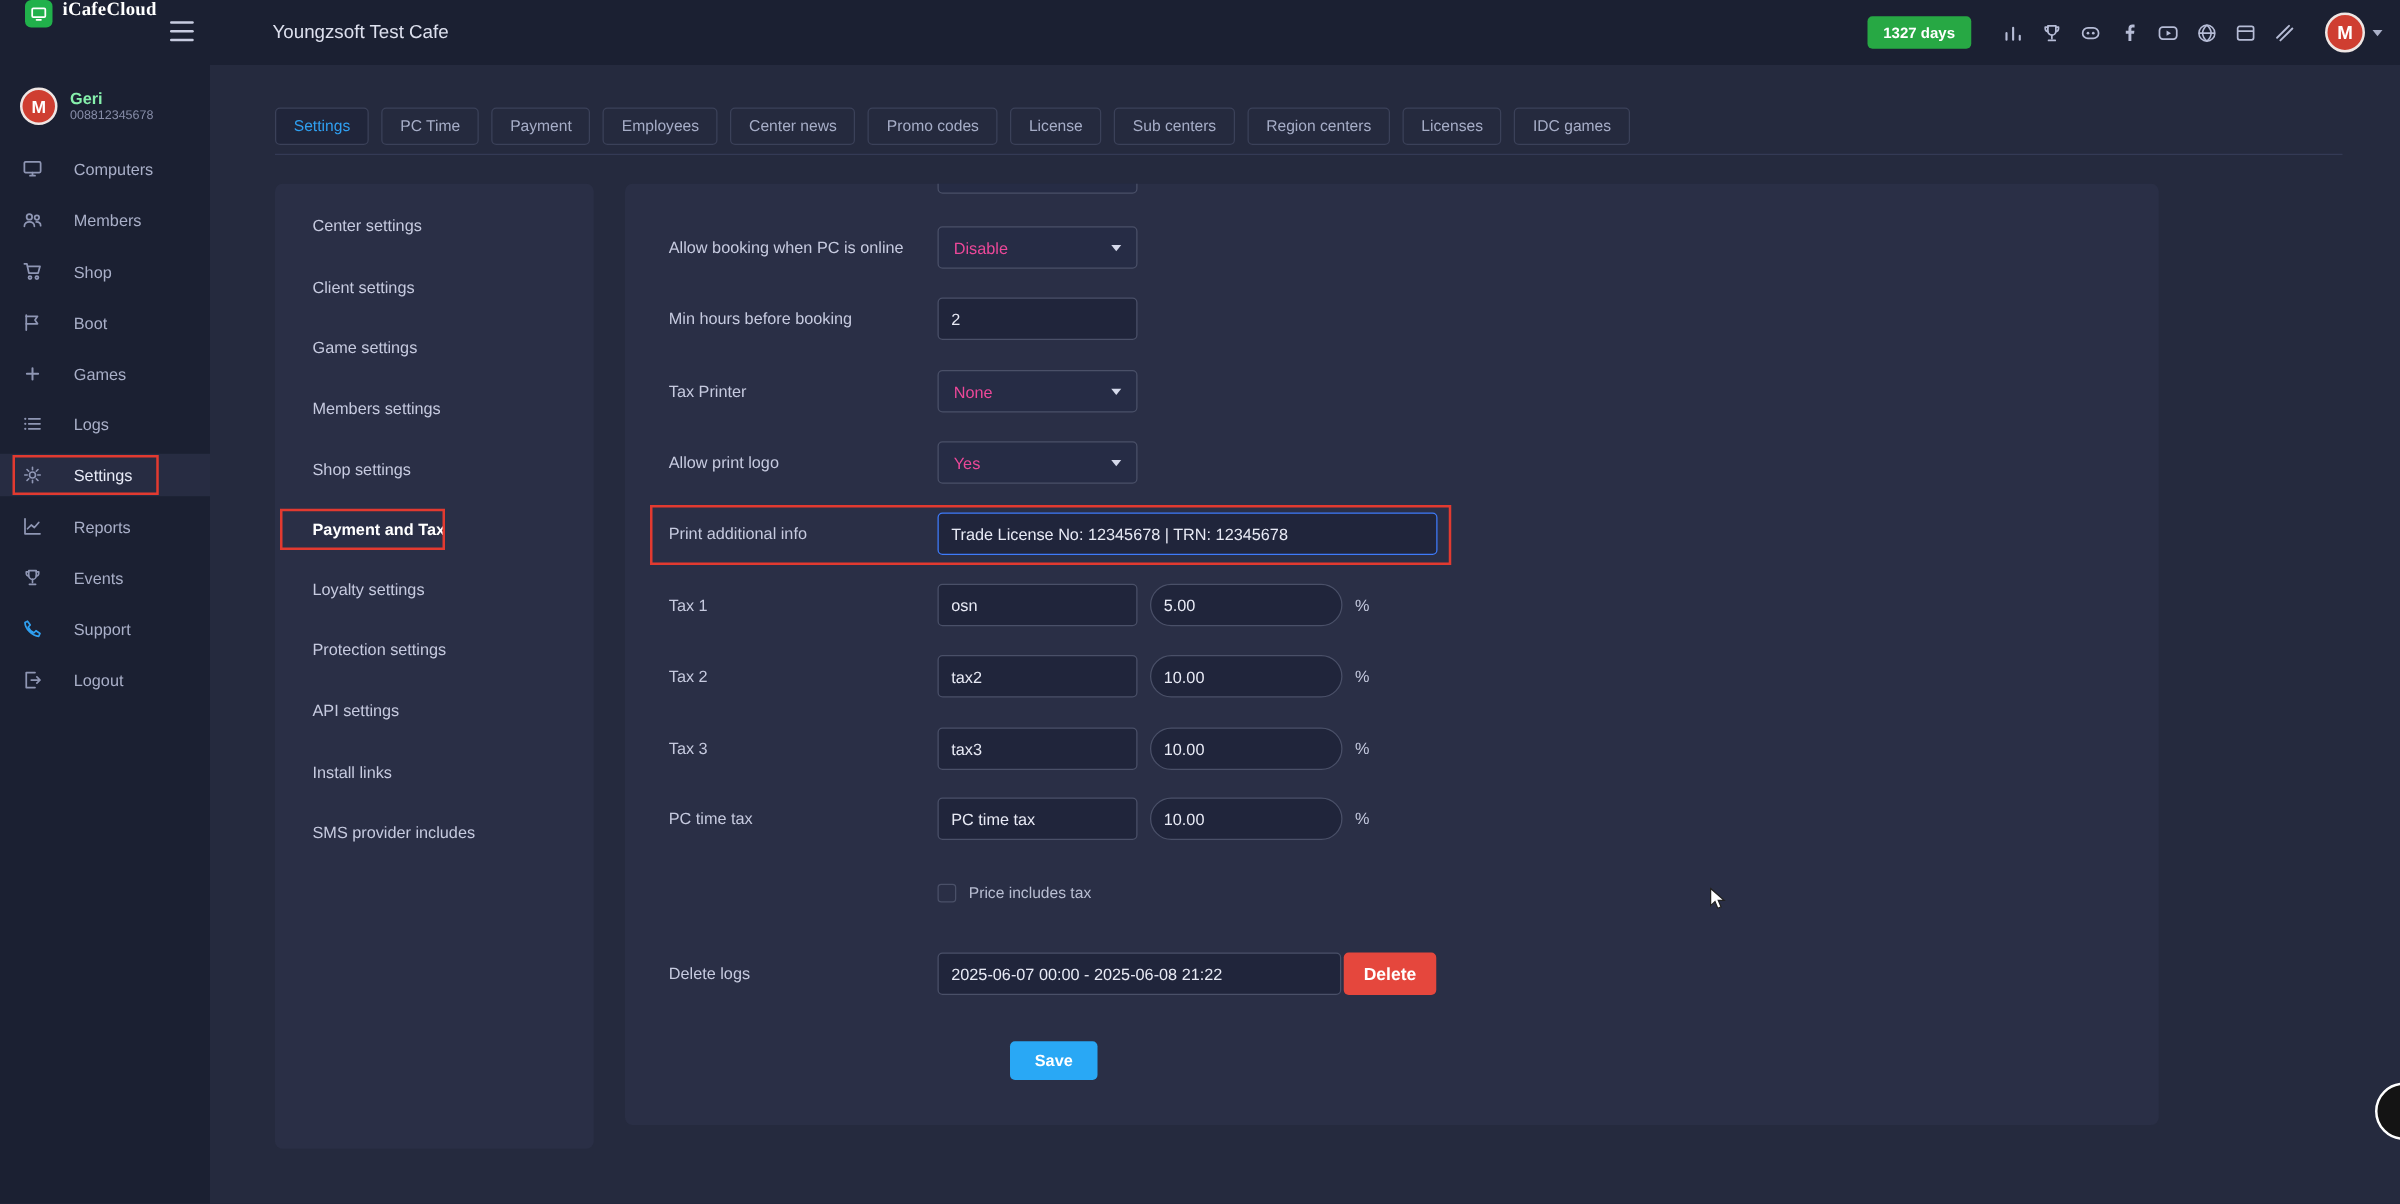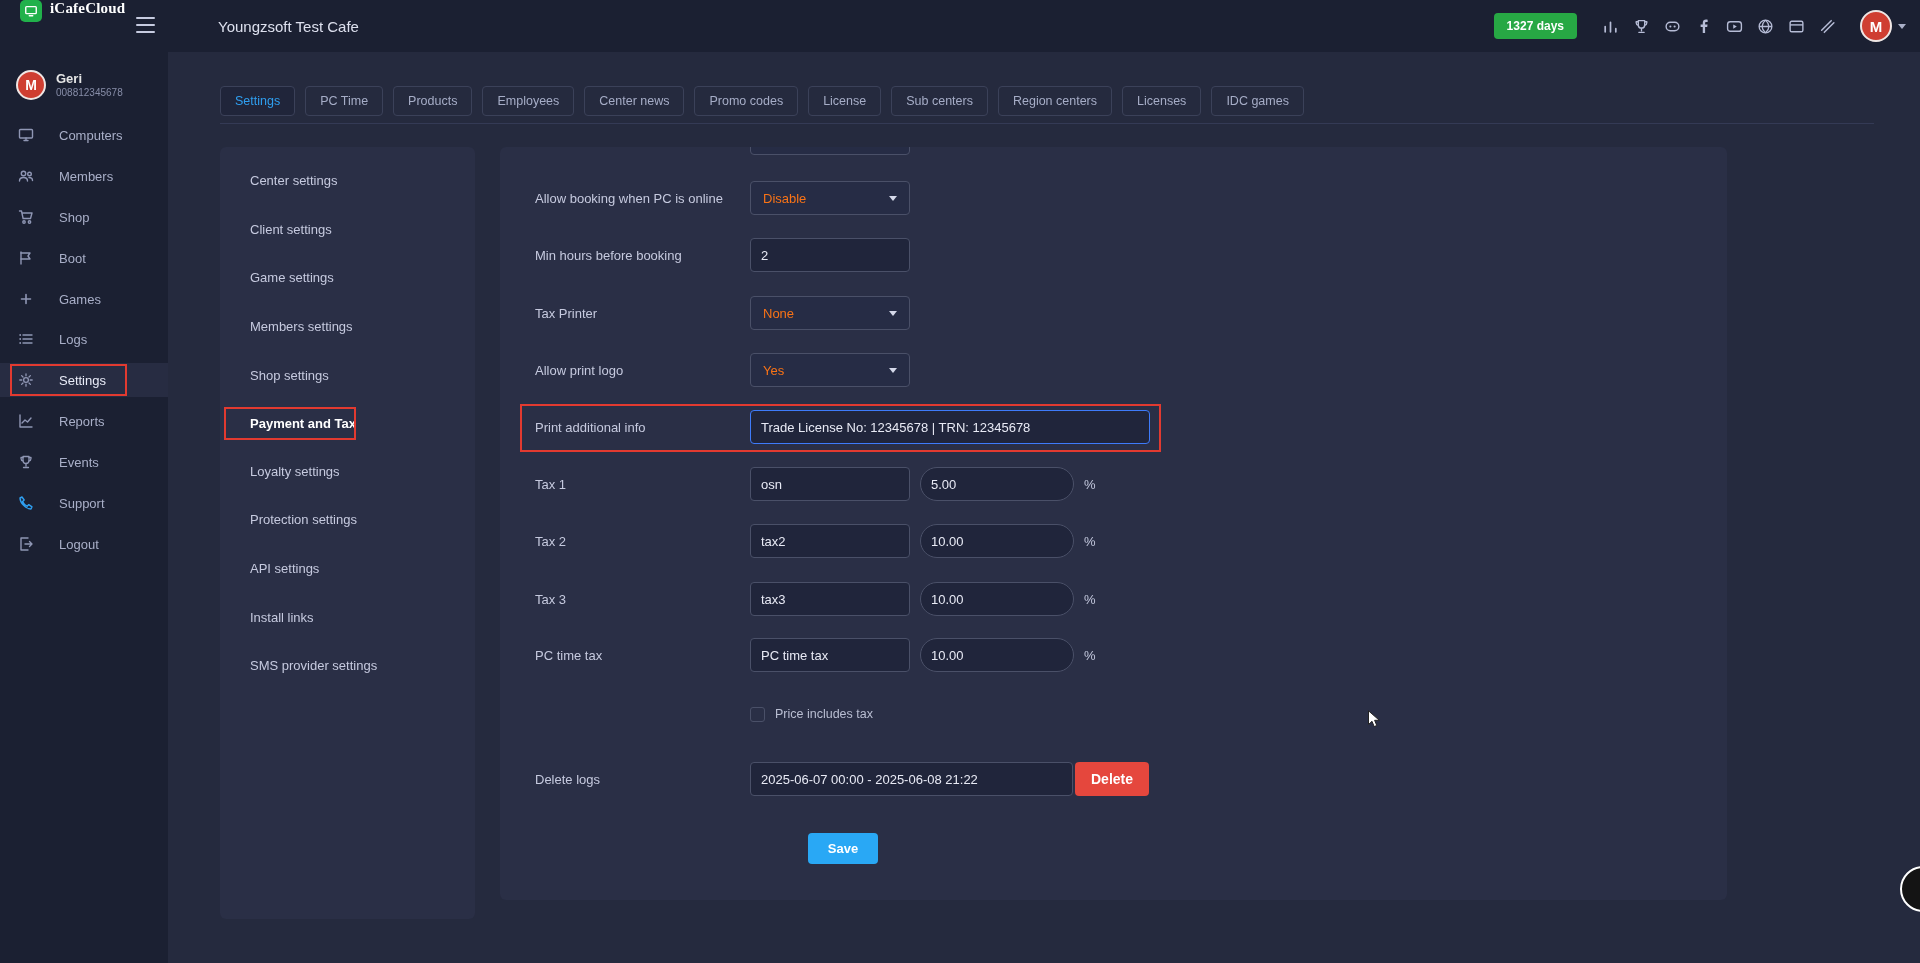--- a/index.html
+++ b/index.html
@@ -24,21 +24,21 @@
   .top-icons { display:flex; align-items:center; gap:13px; color:#b6bcd6; }
   .top-icons .ticon { width:18px; height:18px; display:flex; align-items:center; justify-content:center; cursor:pointer; }
   .avatar-wrap { display:flex; align-items:center; gap:6px; cursor:pointer; }
   .avatar { width:32px; height:32px; border-radius:50%; background:var(--avatar-red,#cf3e31); border:2px solid #efe6e4; color:#fff; font-weight:700; font-size:15px; display:flex; align-items:center; justify-content:center; }
   .caret-down { width:0; height:0; border-left:4px solid transparent; border-right:4px solid transparent; border-top:5px solid #aab0c8; }
 
   
   .sidebar { position:absolute; top:52px; left:0; width:168px; height:911px; background:#1b2032; }
   .user { position:absolute; top:18px; left:16px; display:flex; align-items:center; gap:10px; }
   .user-avatar { width:30px; height:30px; border-radius:50%; background:var(--avatar-red,#cf3e31); border:2px solid #efe6e4; color:#fff; font-weight:700; font-size:14px; display:flex; align-items:center; justify-content:center; }
-  .user-name { font-size:13px; color:#e5e5e5; font-weight:700; line-height:15px; }
+  .user-name { font-size:13px; color:#86efac; font-weight:700; line-height:15px; }
   .user-id { font-size:10px; color:#878da8; line-height:13px; }
   .side-item { position:absolute; left:0; width:168px; height:34px; display:flex; align-items:center; gap:25px; padding-left:18px; color:#a9afc8; font-size:13px; cursor:pointer; }
   .side-item svg { color:#8f96b4; flex:0 0 auto; }
   .side-item.active { background:#272c42; color:#e8ebf7; }
   .side-item .blue { color:var(--accent,#2f9ff0); }
 
   .annotation { position:absolute; border:2px solid var(--annotation,#e23a30); pointer-events:none; z-index:5; }
 
   
   .main { position:absolute; left:168px; top:52px; width:1752px; height:911px; background:#252a3e; }
@@ -57,21 +57,21 @@
   .frow { position:absolute; left:0; right:0; height:34px; }
   .flabel { position:absolute; left:35px; top:50%; transform:translateY(-50%); font-size:13px; color:#c6cadf; }
   .ctrl { position:absolute; left:250px; top:0; height:34px; display:flex; align-items:center; }
 
   .inp { height:34px; background:#20253b; border:1px solid #4a5068; border-radius:4px; color:#e8eaf5; font-size:13px; padding:0 10px; font-family:inherit; outline:none; }
   .w160 { width:160px; } .w400 { width:400px; } .w154 { width:154px; } .w323 { width:323px; }
   .inp.focused { border-color:#3e7bfa; }
   .pct-inp { position:absolute; left:420px; top:0;border-radius:17px; }
   .suffix { position:absolute; left:584px; top:50%; transform:translateY(-50%); font-size:13px; color:#c3c8dd; }
 
-  .sel { width:160px; height:34px; background:#262c45; border:1px solid #4a5068; border-radius:4px; color:#f97316; font-size:13px; display:flex; align-items:center; justify-content:space-between; padding:16px 12px; cursor:pointer; }
+  .sel { width:160px; height:34px; background:#262c45; border:1px solid #4a5068; border-radius:4px; color:#ec4899; font-size:13px; display:flex; align-items:center; justify-content:space-between; padding:16px 12px; cursor:pointer; }
   .sel-caret { width:0; height:0; border-left:4.5px solid transparent; border-right:4.5px solid transparent; border-top:5.5px solid #d5d9ea; }
 
   .chk-row { position:absolute; top:559px; left:250px; height:16px; display:flex; align-items:center; gap:10px; }
   .checkbox { width:15px; height:15px; border:1px solid #4a5068; border-radius:3px; background:transparent; cursor:pointer; }
   .chk-label { font-size:12.5px; color:#b9bed2; }
 
   .del-row { position:absolute; top:615px; left:0; right:0; height:34px; }
   .btn { border:none; border-radius:4px; color:#fff; font-family:inherit; cursor:pointer; }
   .btn-delete { position:absolute; left:575px; top:0; width:74px; height:34px; background:var(--danger,#e5473d); font-size:14px; font-weight:600; }
   .btn-save { position:absolute; left:308px; top:686px; width:70px; height:31px; background:var(--save,#29a8f5); font-size:13px; font-weight:600; }
@@ -255,21 +255,21 @@
   </div>
 
   <div class="annotation anno-settings"></div>
 </nav>
 
 <main class="main">
 
   <div class="tabs">
     <button class="tab active">Settings</button>
     <button class="tab">PC Time</button>
-    <button class="tab">Products</button>
+    <button class="tab">Payment</button>
     <button class="tab">Employees</button>
     <button class="tab">Center news</button>
     <button class="tab">Promo codes</button>
     <button class="tab">License</button>
     <button class="tab">Sub centers</button>
     <button class="tab">Region centers</button>
     <button class="tab">Licenses</button>
     <button class="tab">IDC games</button>
   </div>
   <div class="tabs-divider"></div>
@@ -278,21 +278,21 @@
     <div class="nav-item" style="top:17px">Center settings</div>
     <div class="nav-item" style="top:66px">Client settings</div>
     <div class="nav-item" style="top:114px">Game settings</div>
     <div class="nav-item" style="top:163px">Members settings</div>
     <div class="nav-item" style="top:212px">Shop settings</div>
     <div class="nav-item active" style="top:260px">Payment and Tax</div>
     <div class="nav-item" style="top:308px">Loyalty settings</div>
     <div class="nav-item" style="top:356px">Protection settings</div>
     <div class="nav-item" style="top:405px">API settings</div>
     <div class="nav-item" style="top:454px">Install links</div>
-    <div class="nav-item" style="top:502px">SMS provider settings</div>
+    <div class="nav-item" style="top:502px">SMS provider includes</div>
     <div class="annotation anno-payment"></div>
   </section>
 
   <section class="form-panel">
     <div class="partial-input"></div>
 
     <div class="frow" style="top:34px">
       <span class="flabel">Allow booking when PC is online</span>
       <div class="ctrl">
           <div class="sel">

